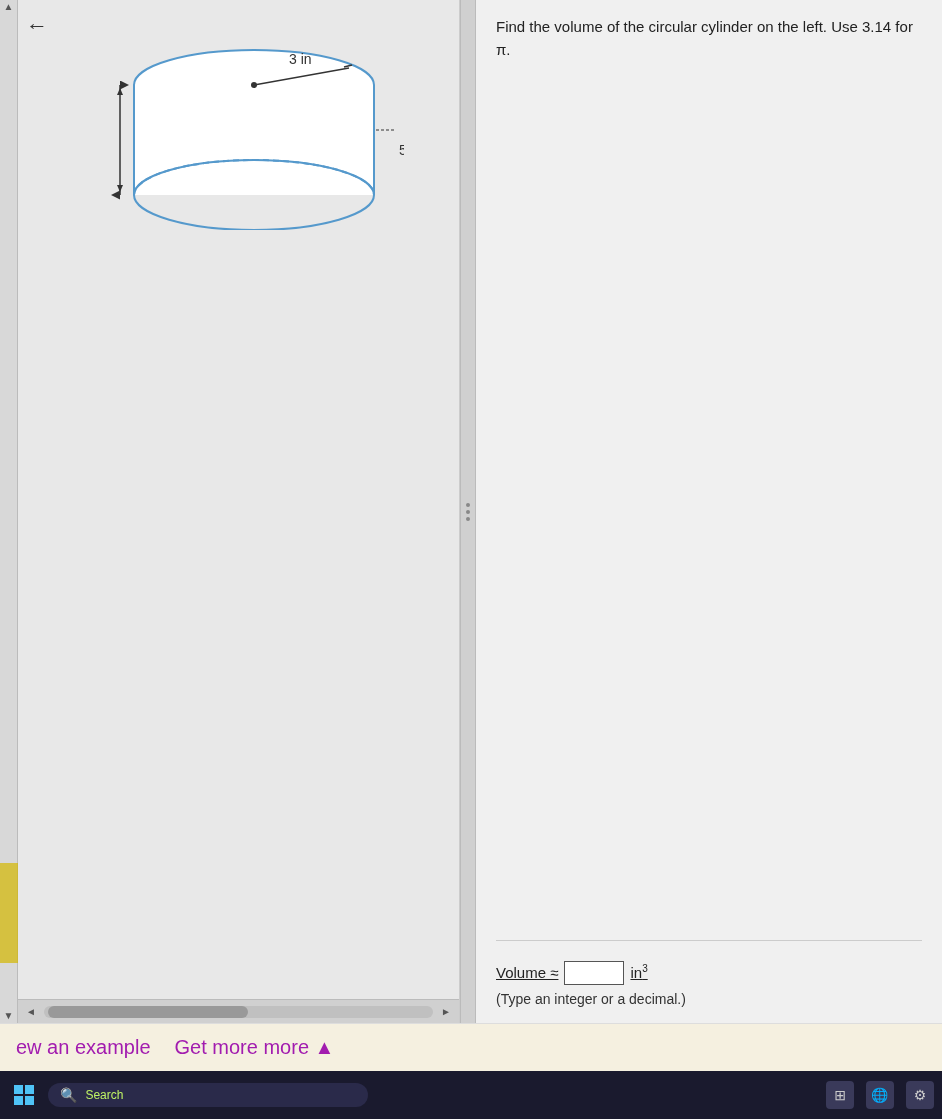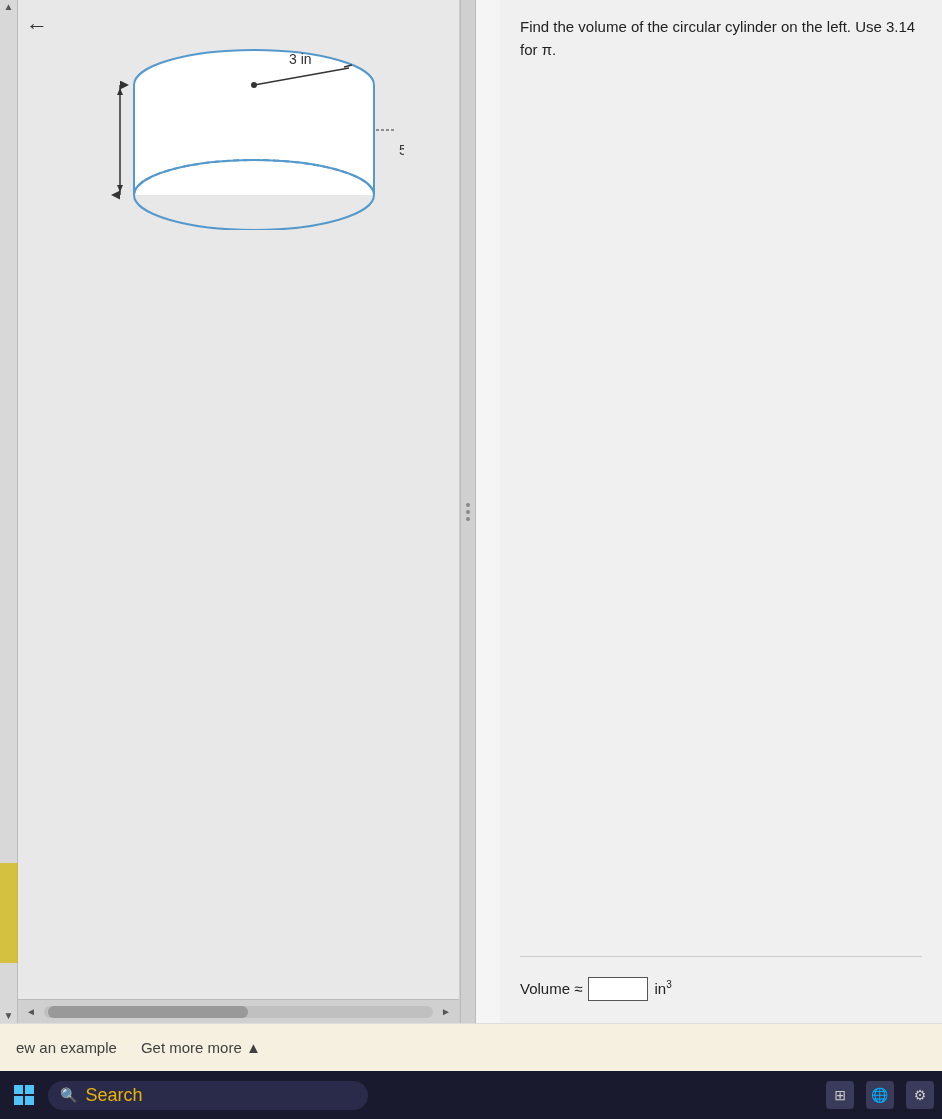--- a/index.html
+++ b/index.html
@@ -148,21 +148,20 @@
     }
 
     
     .right-panel {
       flex: 1;
       background: #f0f0f0;
       display: flex;
       flex-direction: column;
       padding: 16px 20px;
       overflow: hidden;
-      margin-left: 24px;
     }
 
     .question-text {
       font-size: 15px;
       color: #222;
       line-height: 1.5;
       margin-bottom: 20px;
     }
 
     .answer-area {
@@ -171,20 +170,21 @@
       border-top: 1px solid #ccc;
     }
 
     .volume-row {
       display: flex;
       align-items: baseline;
       gap: 6px;
       font-size: 15px;
       color: #222;
       margin-bottom: 6px;
+      text-decoration: underline;
     }
 
     .volume-approx {
       font-size: 15px;
     }
 
     .answer-input {
       width: 60px;
       height: 24px;
       border: 1px solid #555;
@@ -213,22 +213,22 @@
       height: 48px;
       background: #f5f0e0;
       display: flex;
       align-items: center;
       padding: 0 16px;
       gap: 24px;
       border-top: 1px solid #ddd;
     }
 
     .bottom-link {
-      font-size: 15px;
-      color: #404040;
+      font-size: 20px;
+      color: #a21caf;
       cursor: pointer;
       text-decoration: none;
     }
 
     
     .taskbar {
       height: 48px;
       background: #1a1a2e;
       display: flex;
       align-items: center;
@@ -267,22 +267,22 @@
       flex: 1;
       max-width: 320px;
     }
 
     .search-icon-task {
       color: #aaa;
       font-size: 14px;
     }
 
     .search-text-task {
-      color: #eab308;
-      font-size: 18px;
+      color: #bef264;
+      font-size: 12px;
     }
 
     .taskbar-right {
       margin-left: auto;
       display: flex;
       align-items: center;
       gap: 12px;
     }
 
     .taskbar-icon {
@@ -404,20 +404,21 @@
     <div style="flex: 1;"></div>
 
     <div class="answer-area">
       <div class="volume-row">
         <span class="volume-approx">Volume ≈</span>
         <input type="text" class="answer-input" placeholder="" style="">
         <span class="unit-superscript">
           in<span class="unit-super">3</span>
         </span>
       </div>
+      <p class="hint-text">(Type an integer or a decimal.)</p>
     </div>
   </div>
 </div>
 
 <div class="bottom-bar">
   <a class="bottom-link">ew an example</a>
   <a class="bottom-link">Get more more ▲</a>
 </div>
 
 <div class="taskbar">

